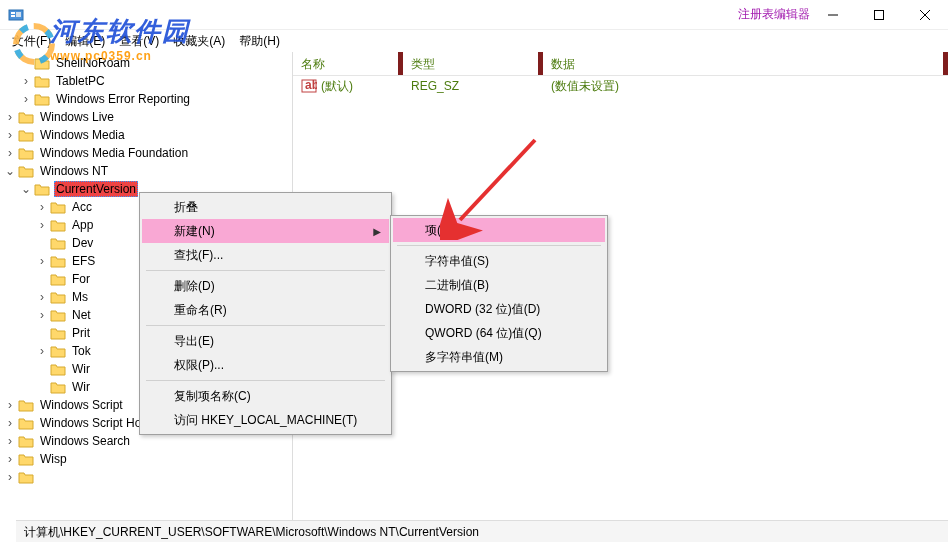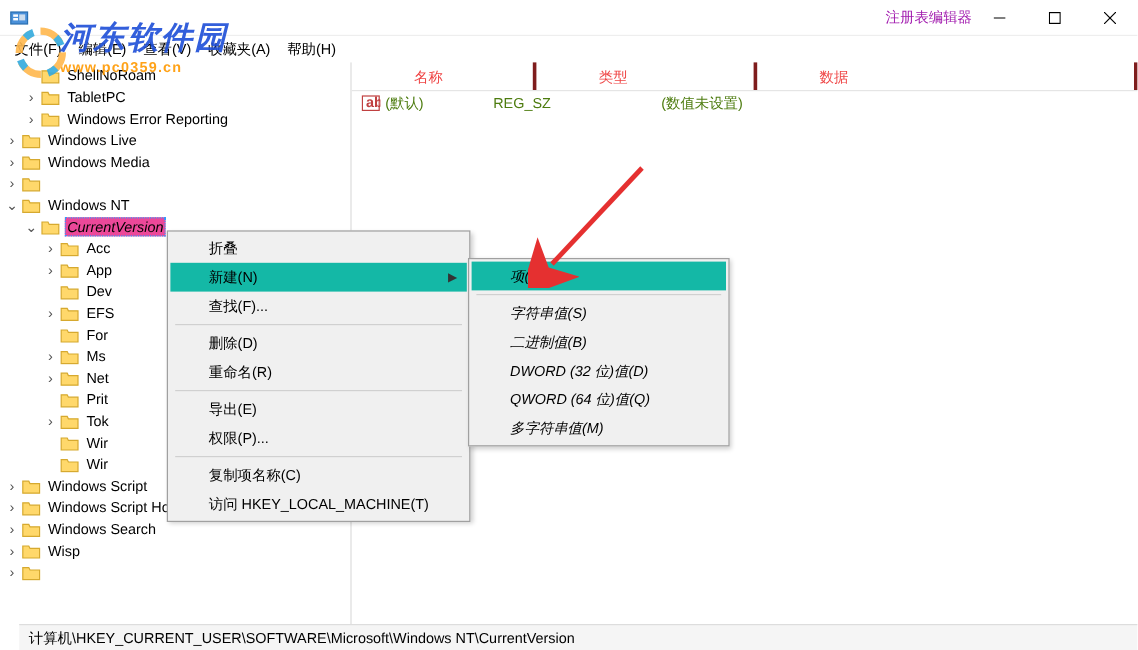--- a/index.html
+++ b/index.html
@@ -15,46 +15,46 @@
 .menubar .menu-item { padding: 2px 6px; color: #000; }
 
 .content { display: flex; height: 468px; }
 .tree-pane { width: 293px; border-right: 1px solid #ddd; overflow: hidden; padding-top: 2px; background: #fff; position: relative; }
 .list-pane { flex: 1; background: #fff; }
 
 .tree-item { display: flex; align-items: center; height: 18px; white-space: nowrap; }
 .tree-item .expander { width: 16px; display: flex; align-items: center; justify-content: center; color: #555; }
 .tree-item .folder-icon { width: 16px; height: 14px; margin-right: 4px; }
 .tree-item .label { color: #000; padding: 0 2px; }
-.tree-item.highlighted .label { background: #ec4899; border: 1px dotted #3399ff; padding: 0 1px; font-style: italic; }
+.tree-item.highlighted .label { background: #ef4444; border: 1px dotted #3399ff; padding: 0 1px; }
 
 .indent-0 { padding-left: 2px; }
 .indent-1 { padding-left: 18px; }
 .indent-2 { padding-left: 34px; }
 
 .list-header { display: flex; height: 24px; border-bottom: 1px solid #e5e5e5; }
-.list-header .col { padding: 4px 8px; color: #ef4444; border-right: 3px solid #7f1d1d; margin-left: 44px; }
+.list-header .col { padding: 4px 8px; color: #4d7c0f; border-right: 5px solid #7f1d1d; }
 .list-row { display: flex; height: 20px; align-items: center; }
 .list-row .cell { padding: 2px 8px; color: #4d7c0f; }
 .col-name { width: 110px; }
 .col-type { width: 140px; }
 .col-data { flex: 1; }
 .value-icon { display: inline-block; width: 16px; height: 14px; margin-right: 4px; vertical-align: middle; }
 
 .statusbar { height: 22px; border-top: 1px solid #ddd; padding: 3px 8px; color: #000; background: #f5f5f5; position: absolute; bottom: 0; left: 16px; right: 0; }
 
 .context-menu { position: absolute; background: #f0f0f0; border: 1px solid #a0a0a0; box-shadow: 2px 2px 4px rgba(0,0,0,0.2); padding: 2px; margin-left: 32px; }
 .context-menu .cm-item { height: 24px; display: flex; align-items: center; padding: 0 30px 0 32px; position: relative; color: #000; }
-.context-menu .cm-item.highlighted { background: #14b8a6; }
+.context-menu .cm-item.highlighted { background: #f9a8d4; }
 .context-menu .cm-sep { height: 1px; background: #d0d0d0; margin: 3px 4px; }
 .context-menu .cm-arrow { position: absolute; right: 8px; font-size: 10px; color: #333; }
 
 .menu1 { left: 107px; top: 192px; width: 253px; }
 .menu2 { left: 358px; top: 215px; width: 218px; }
-.menu2 .cm-item { padding-right: 16px; font-style: italic; }
+.menu2 .cm-item { padding-right: 16px; }
 
 .watermark { position: absolute; top: 14px; left: 10px; pointer-events: none; opacity: 0.9; }
 .watermark .wm-text1 { font-size: 26px; font-weight: bold; color: #1d4ed8; font-style: italic; letter-spacing: 2px; }
 .watermark .wm-text2 { font-size: 12px; color: #ff9900; font-weight: bold; letter-spacing: 1px; }
 .watermark .wm-circle { position: absolute; left: 2px; top: 8px; }
 
 .arrow-pointer { position: absolute; left: 440px; top: 130px; pointer-events: none; }
 
 svg { display: block; }
 </style>
@@ -146,20 +146,21 @@
         </span>
         <span class="label">Windows Media</span>
       </div>
       <div class="tree-item indent-0">
         <span class="expander">›</span>
         <span class="folder-icon">
           <svg width="16" height="14">
             <path d="M1 3 L6 3 L7 5 L15 5 L15 13 L1 13 Z" fill="#ffd86b" stroke="#d6a92f"></path>
           </svg>
         </span>
+        <span class="label">Windows Media Foundation</span>
       </div>
       <div class="tree-item indent-0">
         <span class="expander">⌄</span>
         <span class="folder-icon">
           <svg width="16" height="14">
             <path d="M1 3 L6 3 L7 5 L15 5 L15 13 L1 13 Z" fill="#ffd86b" stroke="#d6a92f"></path>
           </svg>
         </span>
         <span class="label">Windows NT</span>
       </div>

